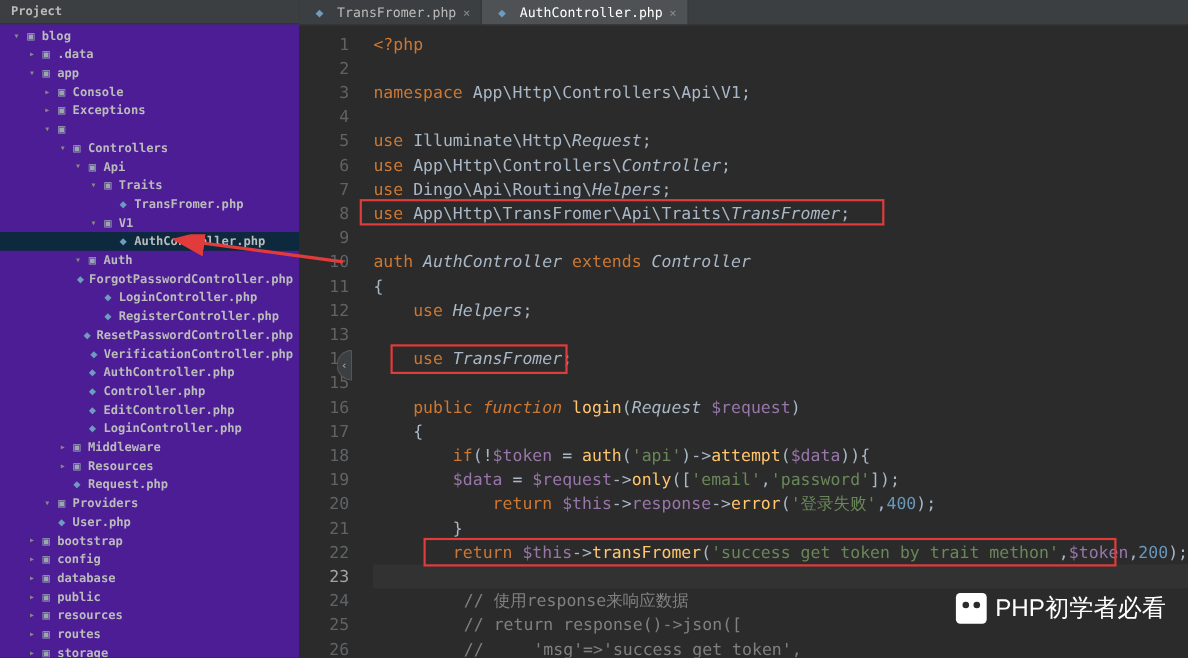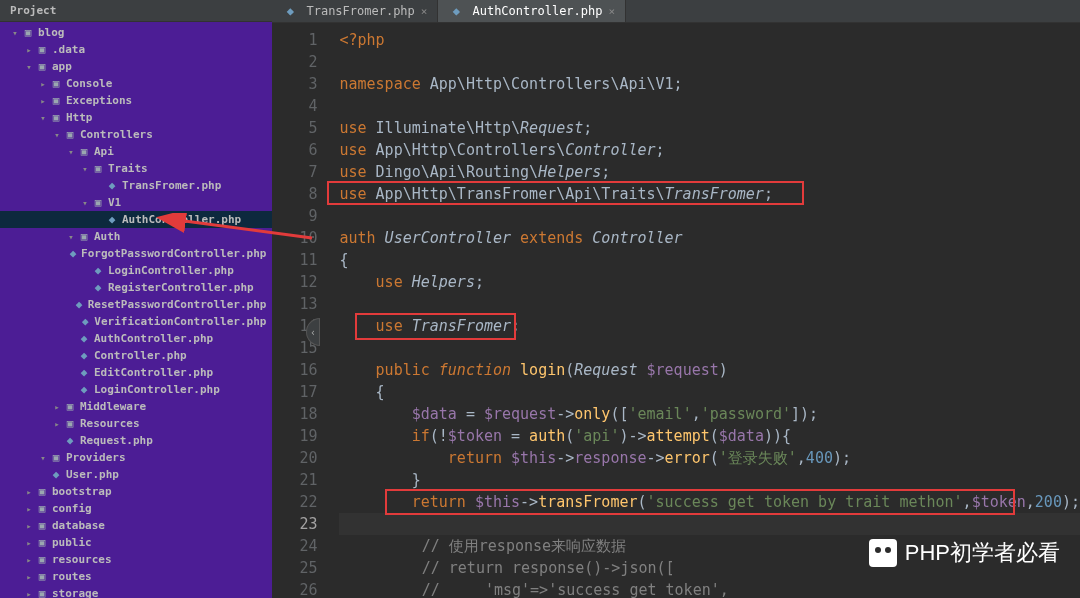--- a/index.html
+++ b/index.html
@@ -121,21 +121,20 @@
           <div class="tree-node">
             <span class="indent" style="width:38px"></span>
             <span class="arrow">▸</span>
             <span class="icon folder-ic">▣</span>
             <span class="node-label">Exceptions</span>
           </div>
           <div class="tree-node">
             <span class="indent" style="width:38px"></span>
             <span class="arrow">▾</span>
             <span class="icon folder-ic">▣</span>
-            <span class="node-label">Http</span>
           </div>
           <div class="tree-node">
             <span class="indent" style="width:52px"></span>
             <span class="arrow">▾</span>
             <span class="icon folder-ic">▣</span>
             <span class="node-label">Controllers</span>
           </div>
           <div class="tree-node">
             <span class="indent" style="width:66px"></span>
             <span class="arrow">▾</span>
@@ -352,30 +351,30 @@
           <div class="box-red box3"></div>
         <div class="line"><span class="tag">&lt;?php</span></div>
             <div class="line"></div>
             <div class="line"><span class="kw">namespace</span> <span class="ns">App\Http\Controllers\Api\V1</span>;</div>
             <div class="line"></div>
             <div class="line"><span class="kw">use</span> <span class="ns">Illuminate\Http\</span><span class="itf">Request</span>;</div>
             <div class="line"><span class="kw">use</span> <span class="ns">App\Http\Controllers\</span><span class="itf">Controller</span>;</div>
             <div class="line"><span class="kw">use</span> <span class="ns">Dingo\Api\Routing\</span><span class="itf">Helpers</span>;</div>
             <div class="line"><span class="kw">use</span> <span class="ns">App\Http\TransFromer\Api\Traits\</span><span class="itf">TransFromer</span>;</div>
             <div class="line"></div>
-            <div class="line"><span class="kw">auth</span> <span class="cls">UserController</span> <span class="kw">extends</span> <span class="itf">Controller</span></div>
+            <div class="line"><span class="kw">auth</span> <span class="cls">AuthController</span> <span class="kw">extends</span> <span class="itf">Controller</span></div>
             <div class="line">{</div>
             <div class="line">    <span class="kw">use</span> <span class="itf">Helpers</span>;</div>
             <div class="line"></div>
             <div class="line">    <span class="kw">use</span> <span class="itf">TransFromer</span>;</div>
             <div class="line"></div>
             <div class="line">    <span class="kw">public</span> <span class="fn-kw">function</span> <span class="mtd">login</span>(<span class="cls">Request</span> <span class="var">$request</span>)</div>
             <div class="line">    {</div>
+            <div class="line">        <span class="kw">if</span>(!<span class="var">$token</span> = <span class="mtd">auth</span>(<span class="str">'api'</span>)-&gt;<span class="mtd">attempt</span>(<span class="var">$data</span>)){</div>
             <div class="line">        <span class="var">$data</span> = <span class="var">$request</span>-&gt;<span class="mtd">only</span>([<span class="str">'email'</span>,<span class="str">'password'</span>]);</div>
-            <div class="line">        <span class="kw">if</span>(!<span class="var">$token</span> = <span class="mtd">auth</span>(<span class="str">'api'</span>)-&gt;<span class="mtd">attempt</span>(<span class="var">$data</span>)){</div>
             <div class="line">            <span class="kw">return</span> <span class="var">$this</span>-&gt;<span class="var">response</span>-&gt;<span class="mtd">error</span>(<span class="str">'登录失败'</span>,<span class="num">400</span>);</div>
             <div class="line">        }</div>
             <div class="line">        <span class="kw">return</span> <span class="var">$this</span>-&gt;<span class="mtd">transFromer</span>(<span class="str">'success get token by trait methon'</span>,<span class="var">$token</span>,<span class="num">200</span>);</div>
             <div class="line cursor-line"></div>
             <div class="line">        <span class="com">// 使用response来响应数据</span></div>
             <div class="line">        <span class="com">// return response()-&gt;json([</span></div>
             <div class="line">        <span class="com">//     'msg'=&gt;'success get token',</span></div>
           </div>
       </div>
     </div>

